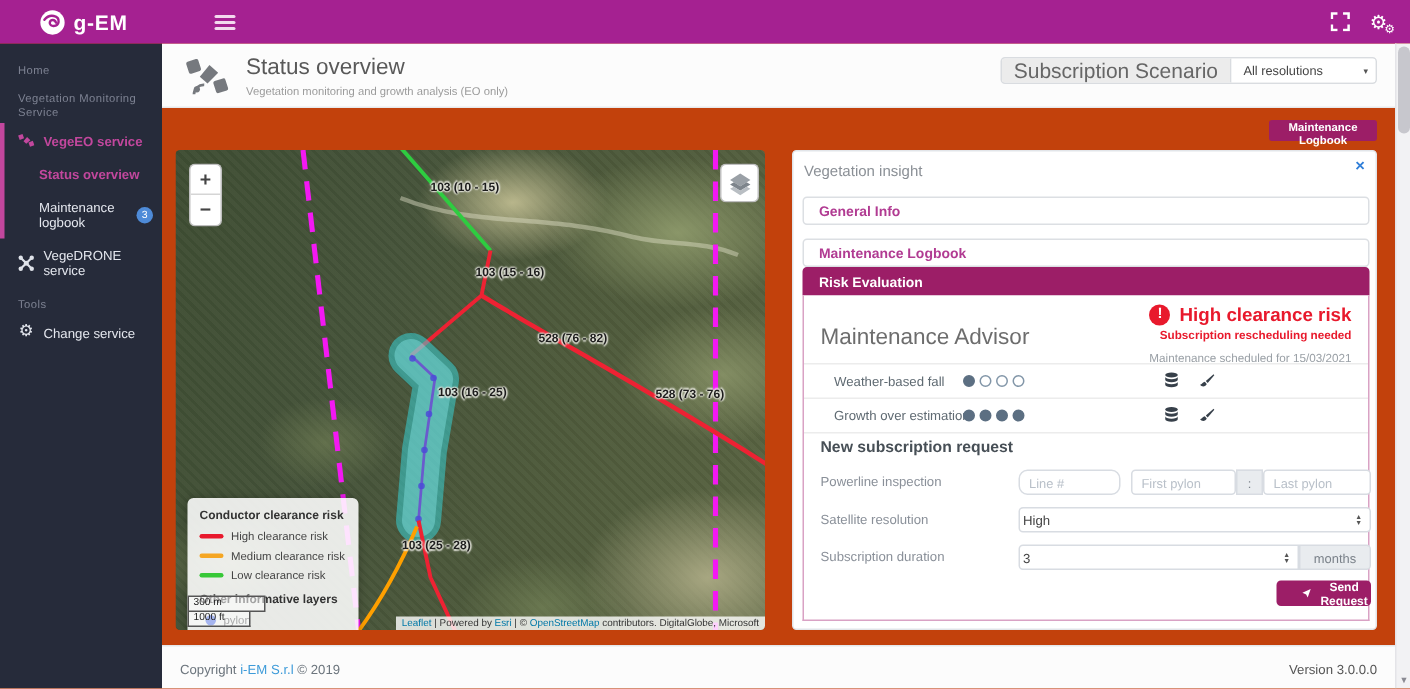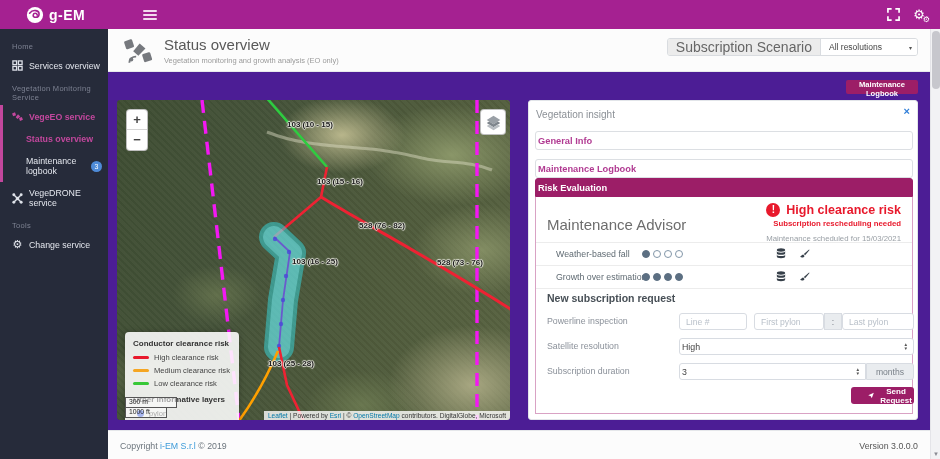--- a/index.html
+++ b/index.html
@@ -1,18 +1,18 @@
 <!DOCTYPE html>
 <html><head>
 <meta charset="utf-8">
 <style>
   * { box-sizing: border-box; margin: 0; padding: 0; }
   html,body { width:940px; height:459px; overflow:hidden; }
   body { font-family: "Liberation Sans", sans-serif; background:#eef0f4; }
-  #app { position:relative; width:940px; height:459px; overflow:hidden; background:#4c1d95; }
+  #app { position:relative; width:940px; height:459px; overflow:hidden; background:#c2410c; }
 
   
   .topbar { position:absolute; left:0; top:0; width:940px; height:29px; background:#a52191; display:flex; align-items:center; z-index:30; }
   .brand { display:flex; align-items:center; gap:5px; margin-left:26px; }
   .brand-logo { width:18px; height:18px; }
   .brand-name { color:#fff; font-weight:bold; font-size:14px; letter-spacing:0.5px; }
   .hamburger { margin-left:58px; width:14px; height:10px; display:flex; flex-direction:column; justify-content:space-between; cursor:pointer; }
   .hamburger span { display:block; height:2px; background:#f3d9ee; border-radius:1px; }
   .topbar-right { position:absolute; right:14px; top:0; height:29px; display:flex; align-items:center; gap:12px; color:#fff; }
   .tb-icon { width:14px; height:14px; display:flex; align-items:center; justify-content:center; cursor:pointer; }
@@ -76,21 +76,21 @@
   .scale-box { background:rgba(255,255,255,0.55); border:1.5px solid #555; border-top:none; padding:0 3px 1px 3px; line-height:8px; }
   .scale-box.metric { width:52px; border-top:1.5px solid #555; }
   .scale-box.imperial { width:42px; }
   .attribution { position:absolute; right:0; bottom:0; background:rgba(255,255,255,0.8); font-size:6.6px; color:#333; padding:1px 4px; z-index:4; white-space:nowrap; }
   .attribution b { color:#0078a8; font-weight:normal; }
 
   
   .panel { position:absolute; left:528px; top:100px; width:390px; height:320px; background:#fff; border:1px solid #e2e5e9; border-radius:3px; z-index:5; }
   .panel-title { position:absolute; left:7px; top:8px; font-size:10px; color:#8b9096; }
   .panel-close { position:absolute; right:7px; top:5px; font-size:11px; font-weight:bold; color:#2f7ed8; cursor:pointer; line-height:1; }
-  .acc { position:absolute; left:6px; width:378px; height:19px; line-height:18px; border:1px solid #dcdfe3; border-radius:3px; background:#fff; font-size:9.3px; font-weight:bold; color:#b13b92; padding-left:2px; cursor:pointer; }
+  .acc { position:absolute; left:6px; width:378px; height:19px; line-height:18px; border:1px solid #dcdfe3; border-radius:3px; background:#fff; font-size:9.3px; font-weight:bold; color:#b13b92; padding-left:10px; cursor:pointer; }
   .acc.a1 { top:30px; } .acc.a2 { top:58px; }
   .acc.active { top:77px; background:#9c1e67; border-color:#9c1e67; color:#fff; border-radius:3px 3px 0 0; }
   .acc-body { position:absolute; left:6px; top:96px; width:378px; height:217px; border:1px solid #d9a2c4; border-top:none; background:#fff; }
 
   .adv-title { position:absolute; left:11px; top:19px; font-size:15px; color:#6d6d6d; }
   .risk-flag { position:absolute; right:11px; top:6px; text-align:right; }
   .risk-line1 { display:flex; align-items:center; justify-content:flex-end; gap:6px; }
   .risk-excl { width:14px; height:14px; border-radius:50%; background:#e8192c; color:#fff; font-size:10px; font-weight:bold; text-align:center; line-height:14px; }
   .risk-title { font-size:12.5px; font-weight:bold; color:#e8192c; }
   .risk-sub { font-size:7.8px; font-weight:bold; color:#e8192c; margin-top:2px; }
@@ -149,33 +149,20 @@
       </div>
       <div class="tb-icon cogs">
         <span>⚙</span>
           <span class="cog-small">⚙</span>
       </div>
     </div>
   </div>
 
   <div class="sidebar">
     <div class="sec-label">Home</div>
-    <div class="side-item">
-      <span class="si-icon">
-        <svg viewBox="0 0 12 12" width="11" height="11">
-            <g fill="none" stroke="#dfe3ea" stroke-width="1.4">
-              <rect x="1" y="1" width="4" height="4"></rect>
-              <rect x="7" y="1" width="4" height="4"></rect>
-              <rect x="1" y="7" width="4" height="4"></rect>
-              <rect x="7" y="7" width="4" height="4"></rect>
-            </g>
-          </svg>
-      </span>
-      <span>Services overview</span>
-    </div>
     <div class="sec-label">Vegetation Monitoring Service</div>
     <div class="active-group">
       <div class="side-item pink">
         <span class="si-icon">
           <svg viewBox="0 0 12 12" width="11" height="11">
               <g fill="#c2479d">
                 <rect x="0.5" y="2" width="3.4" height="3.4" transform="rotate(-20 2 3.5)"></rect>
                 <rect x="8" y="7" width="3.4" height="3.4" transform="rotate(-20 9.5 8.5)"></rect>
                 <path d="M4 6.8 L6.6 3.6 L9 6 L6 8.6 Z"></path>
               </g>
@@ -377,21 +364,21 @@
                 <path d="M5.4 7 C3.6 7 3.4 9 1.4 9.6 C2.6 11.6 6.2 11.4 7 9 Z"></path>
               </g>
             </svg>
         </span>
       </div>
       <div class="hr" style="top:91px"></div>
 
       <div class="sub-title">New subscription request</div>
 
       <span class="form-label fl1">Powerline inspection</span>
-      <input class="inp" style="left: 143px; top: 116px; width: 68px;" placeholder="Line #">
+      <input class="inp" style="left: 143px; top: 116px; width: 68px; border-radius: 6px;" placeholder="Line #">
       <input class="inp" style="left: 218px; top: 116px; width: 70px;" placeholder="First pylon">
       <span class="addon" style="left:288px; top:116px; width:18px">:</span>
       <input class="inp" style="left: 306px; top: 116px; width: 72px;" placeholder="Last pylon">
 
       <span class="form-label fl2">Satellite resolution</span>
       <div class="sel" style="left:143px; top:141px; width:235px">
         <span>High</span>
         <span class="spin">
             <span>▲</span>
             <span>▼</span>

